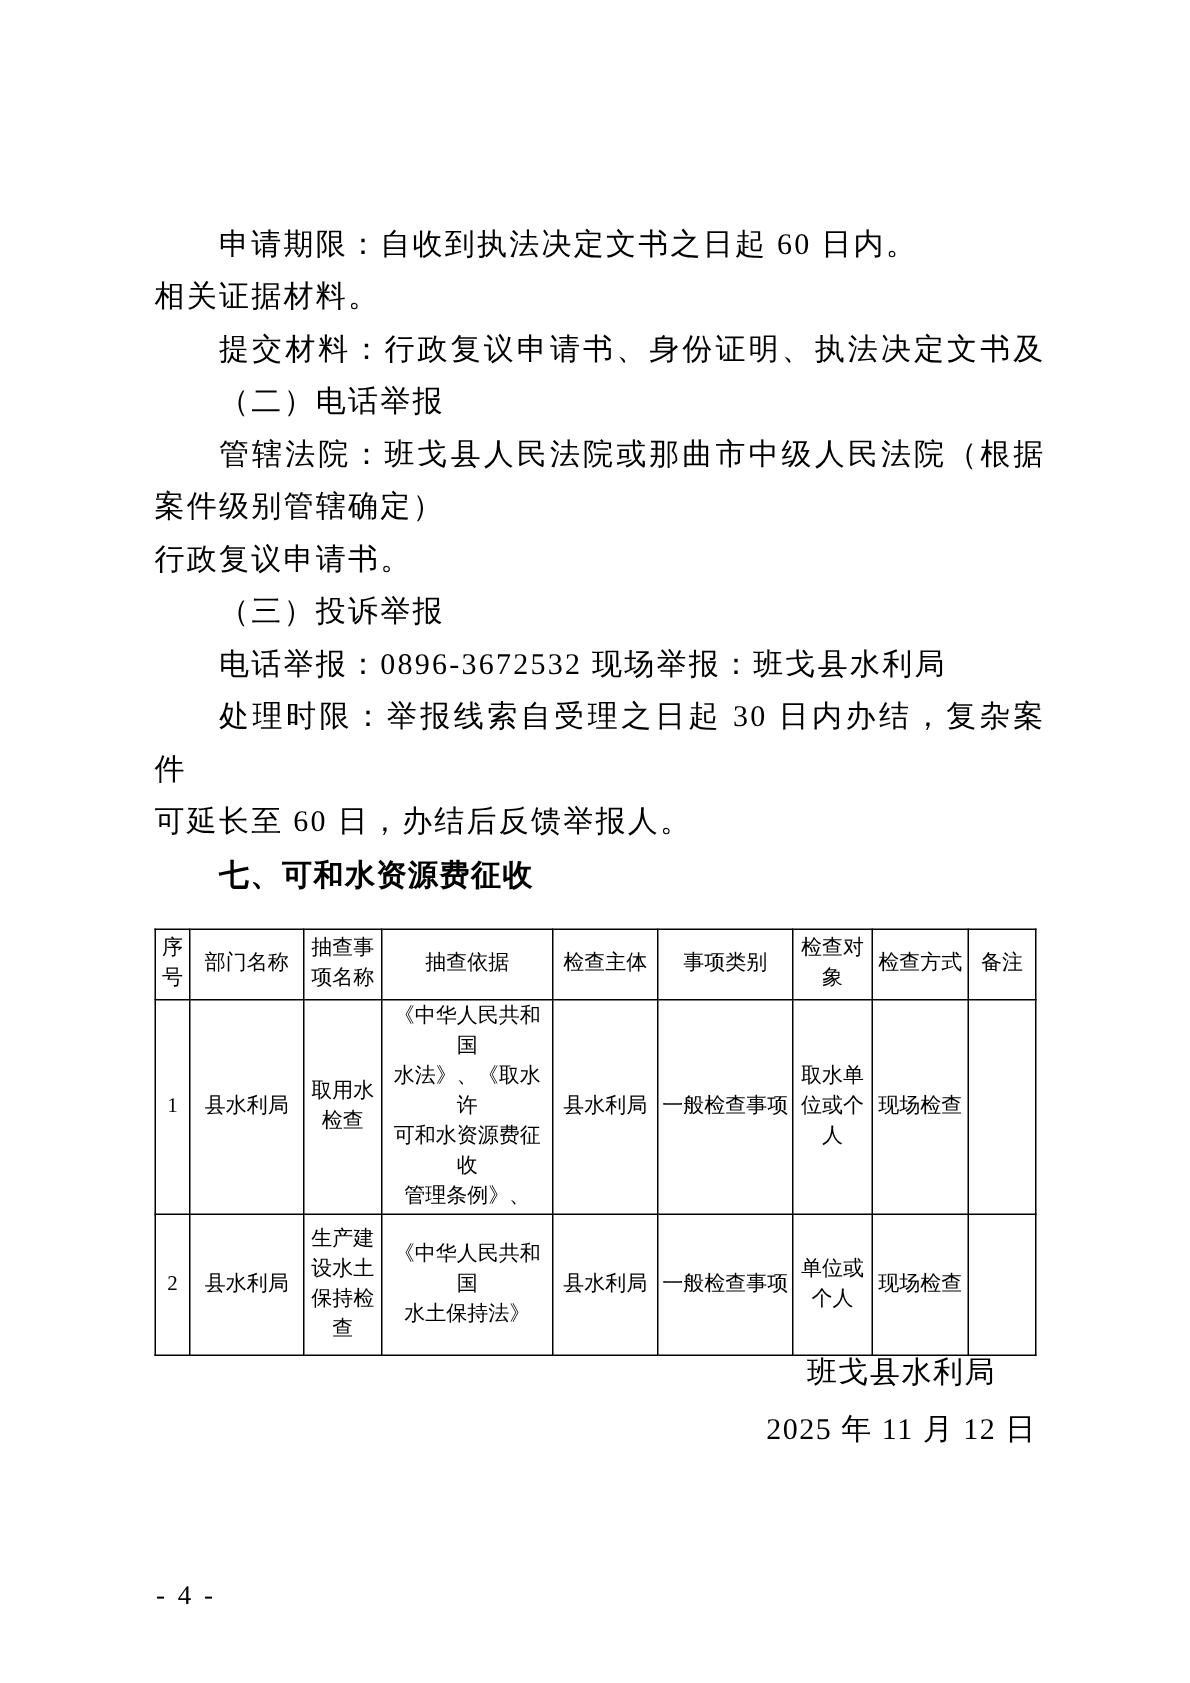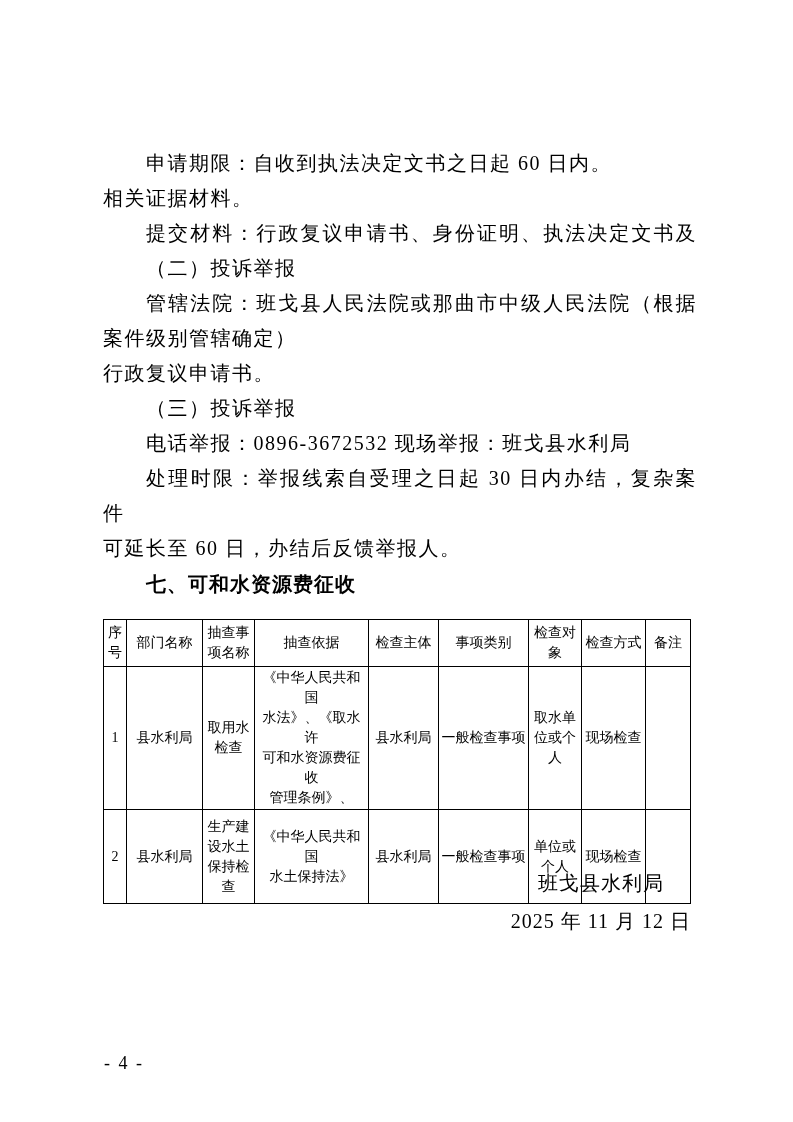--- a/index.html
+++ b/index.html
@@ -52,21 +52,21 @@
     vertical-align: middle;
     white-space: pre-line;
     padding: 1px 2px;
     overflow: hidden;
   }
   table.inspection thead tr { height: 47px; }
   table.inspection tbody tr.r1 { height: 81px; }
   table.inspection tbody tr.r2 { height: 94px; }
   .signature {
     position: absolute;
-    top: 864px;
+    top: 896px;
     left: 466px;
     width: 270px;
     text-align: center;
     font-size: 20px;
     line-height: 38px;
     letter-spacing: 1px;
   }
   .page-number {
     position: absolute;
     left: 104px;
@@ -77,21 +77,21 @@
 </style>
 </head>
 <body>
 
 <div class="page">
 
   <div class="body-text">
     <div class="bline indent">申请期限：自收到执法决定文书之日起 60 日内。</div>
     <div class="bline">相关证据材料。</div>
     <div class="bline indent j">提交材料：行政复议申请书、身份证明、执法决定文书及</div>
-    <div class="bline indent">（二）投诉举报</div>
+    <div class="bline indent">（二）电话举报</div>
     <div class="bline indent j">管辖法院：班戈县人民法院或那曲市中级人民法院（根据</div>
     <div class="bline">案件级别管辖确定）</div>
     <div class="bline">行政复议申请书。</div>
     <div class="bline indent">（三）投诉举报</div>
     <div class="bline indent">电话举报：0896-3672532 现场举报：班戈县水利局</div>
     <div class="bline indent j">处理时限：举报线索自受理之日起 30 日内办结，复杂案件</div>
     <div class="bline">可延长至 60 日，办结后反馈举报人。</div>
     <div class="section-heading">七、可和水资源费征收</div>
   </div>
 

